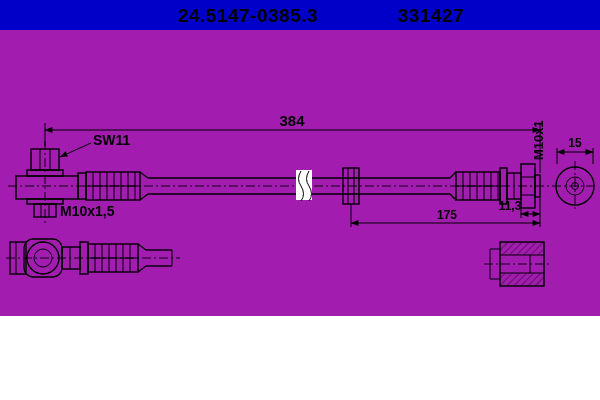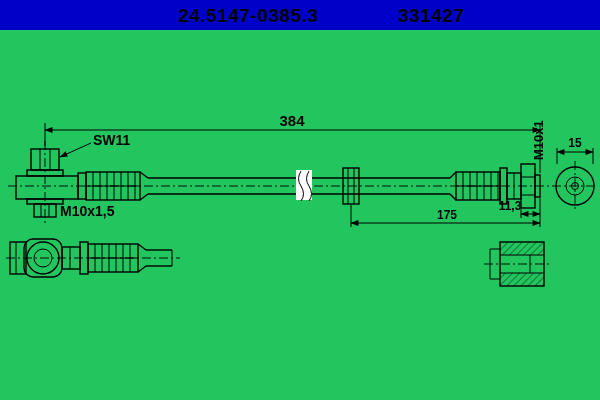--- a/index.html
+++ b/index.html
@@ -1,16 +1,16 @@
 <!DOCTYPE html>
 <html><head>
 <meta charset="utf-8">
 <style>
   html,body{margin:0;padding:0;background:#fff;}
-  .page{position:relative;width:600px;height:400px;background:#22c55e;overflow:hidden;
+  .page{position:relative;width:600px;height:316px;background:#a21caf;overflow:hidden;
         font-family:"Liberation Sans",sans-serif;}
   svg text{font-family:"Liberation Sans",sans-serif;font-weight:bold;fill:#000;}
   svg text.hdr{letter-spacing:.5px;}
   .ln{stroke:#000;stroke-width:1.4;fill:none;}
   .thin{stroke:#000;stroke-width:1;fill:none;}
   .dim{stroke:#000;stroke-width:1;fill:none;}
   .cl{stroke:#000;stroke-width:.9;fill:none;stroke-dasharray:9 3 2 3;}
 </style>
 </head>
 <body>

